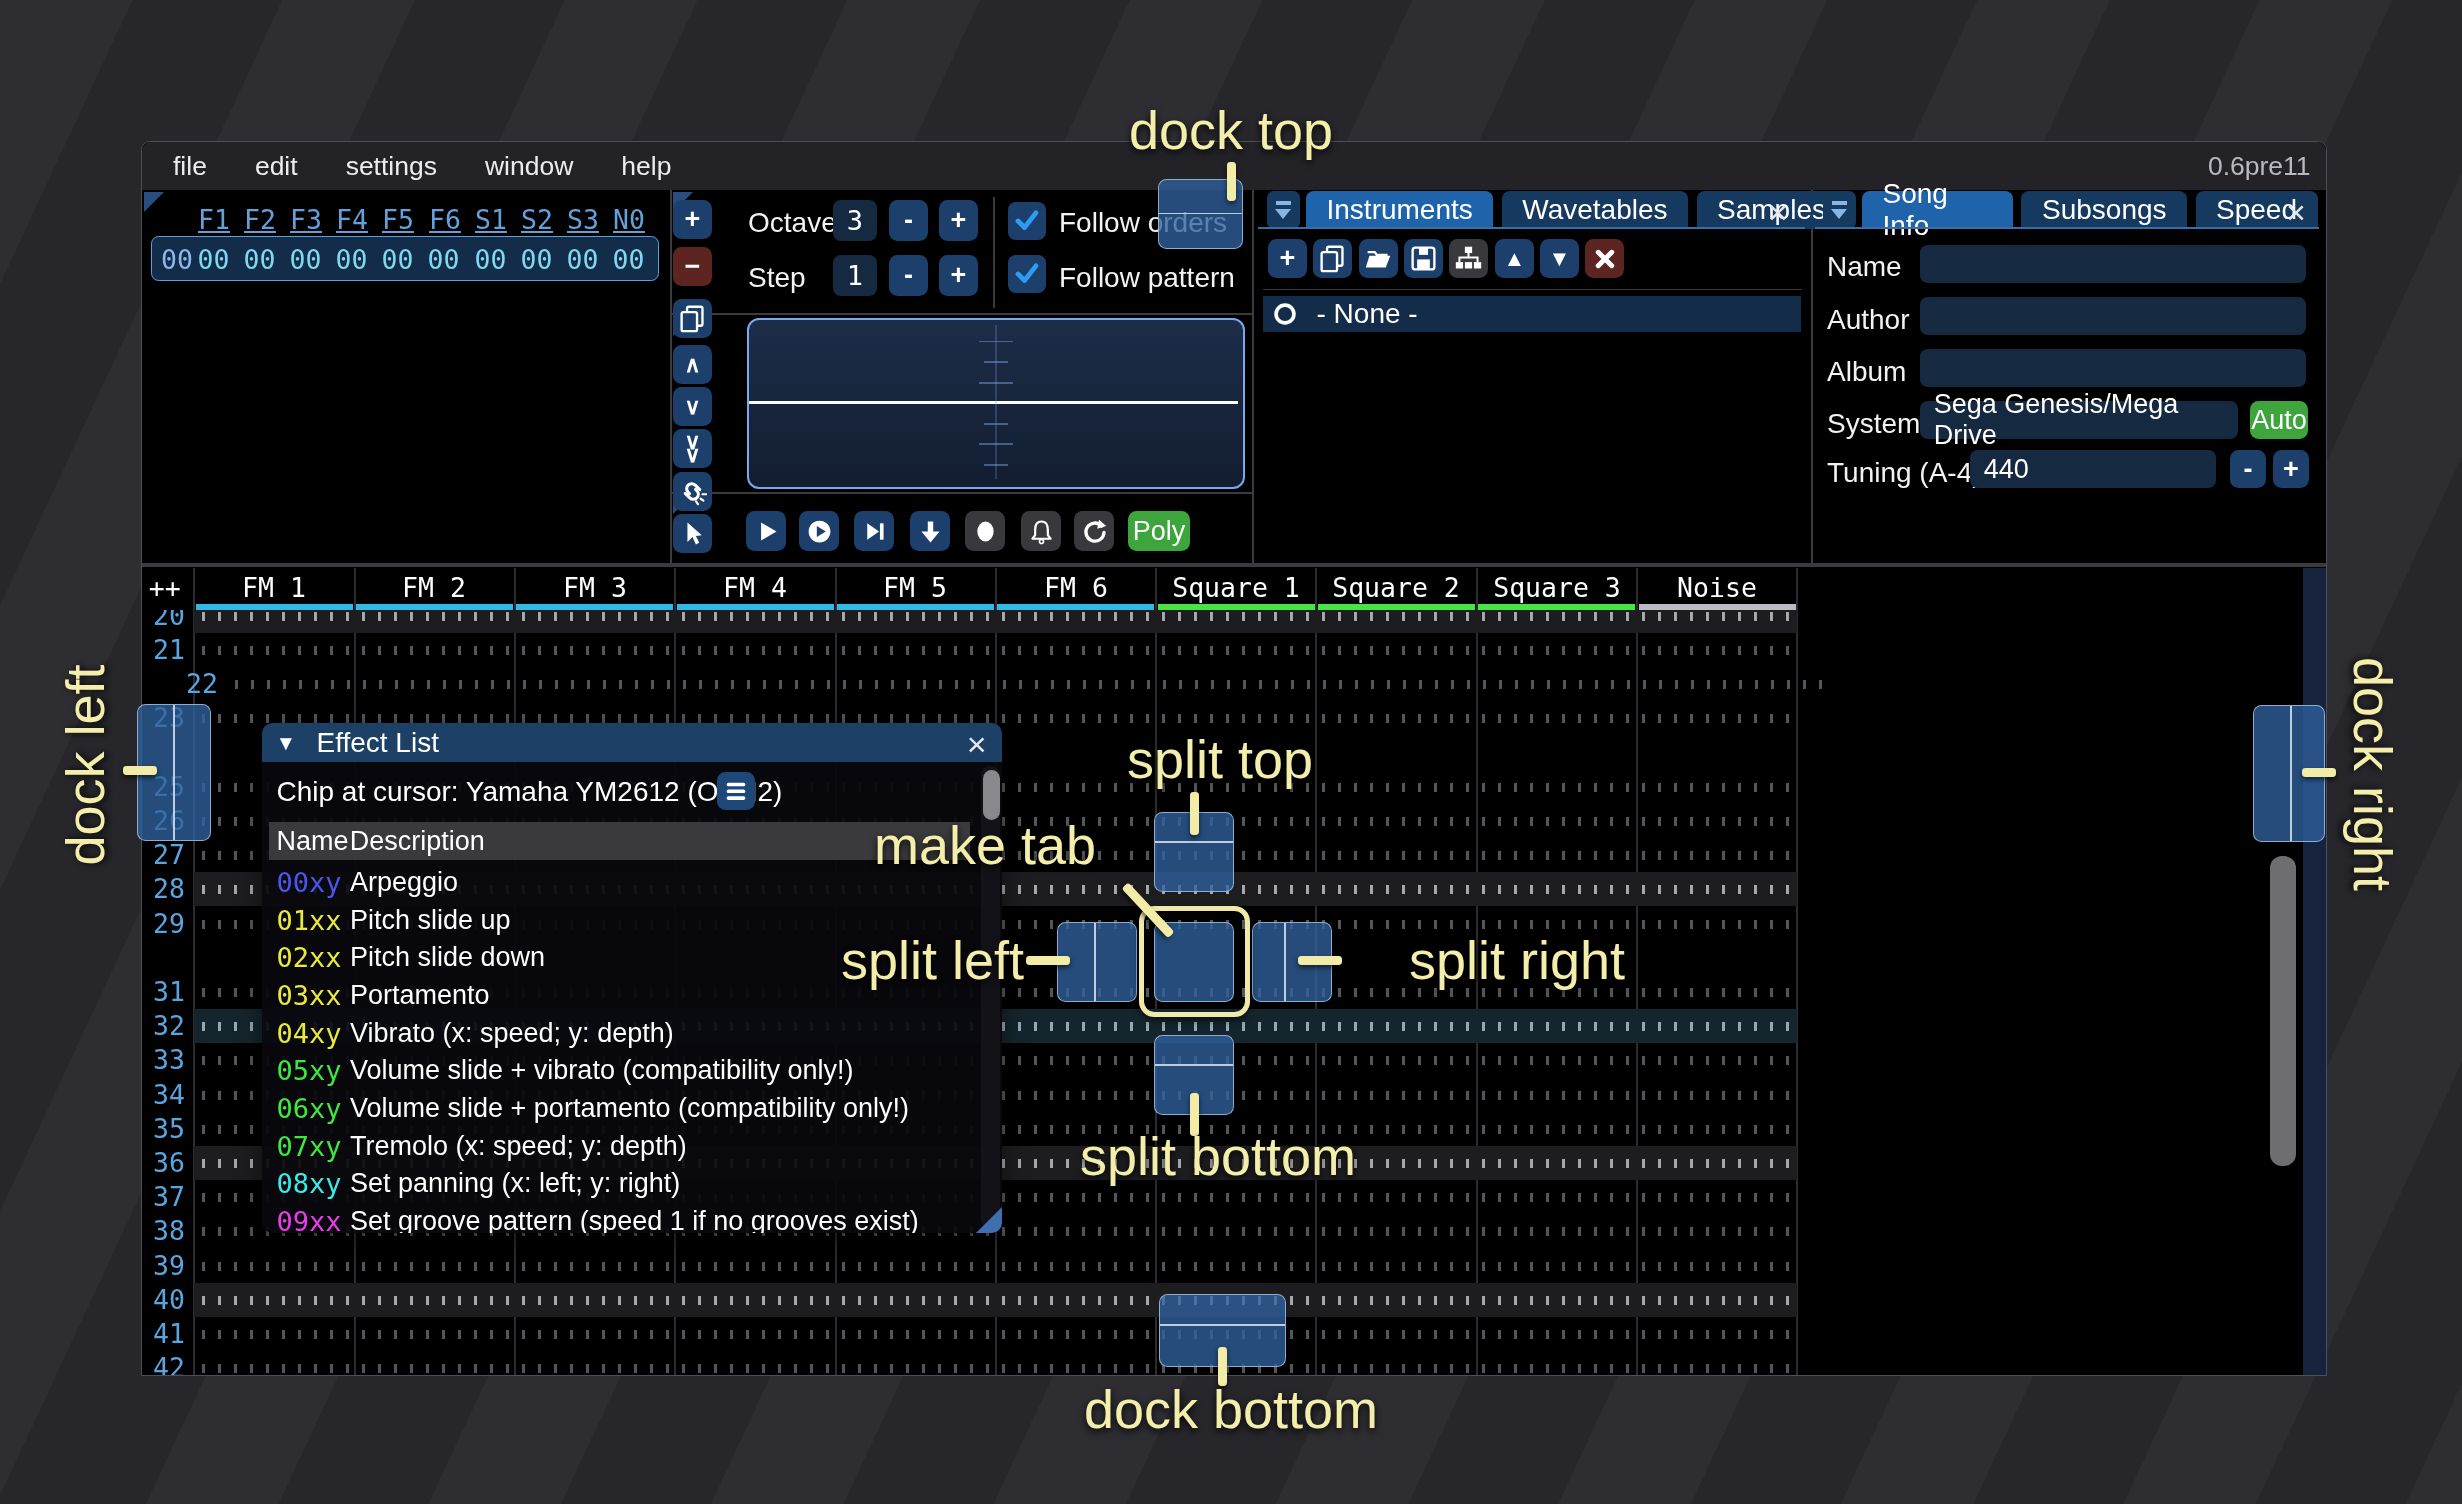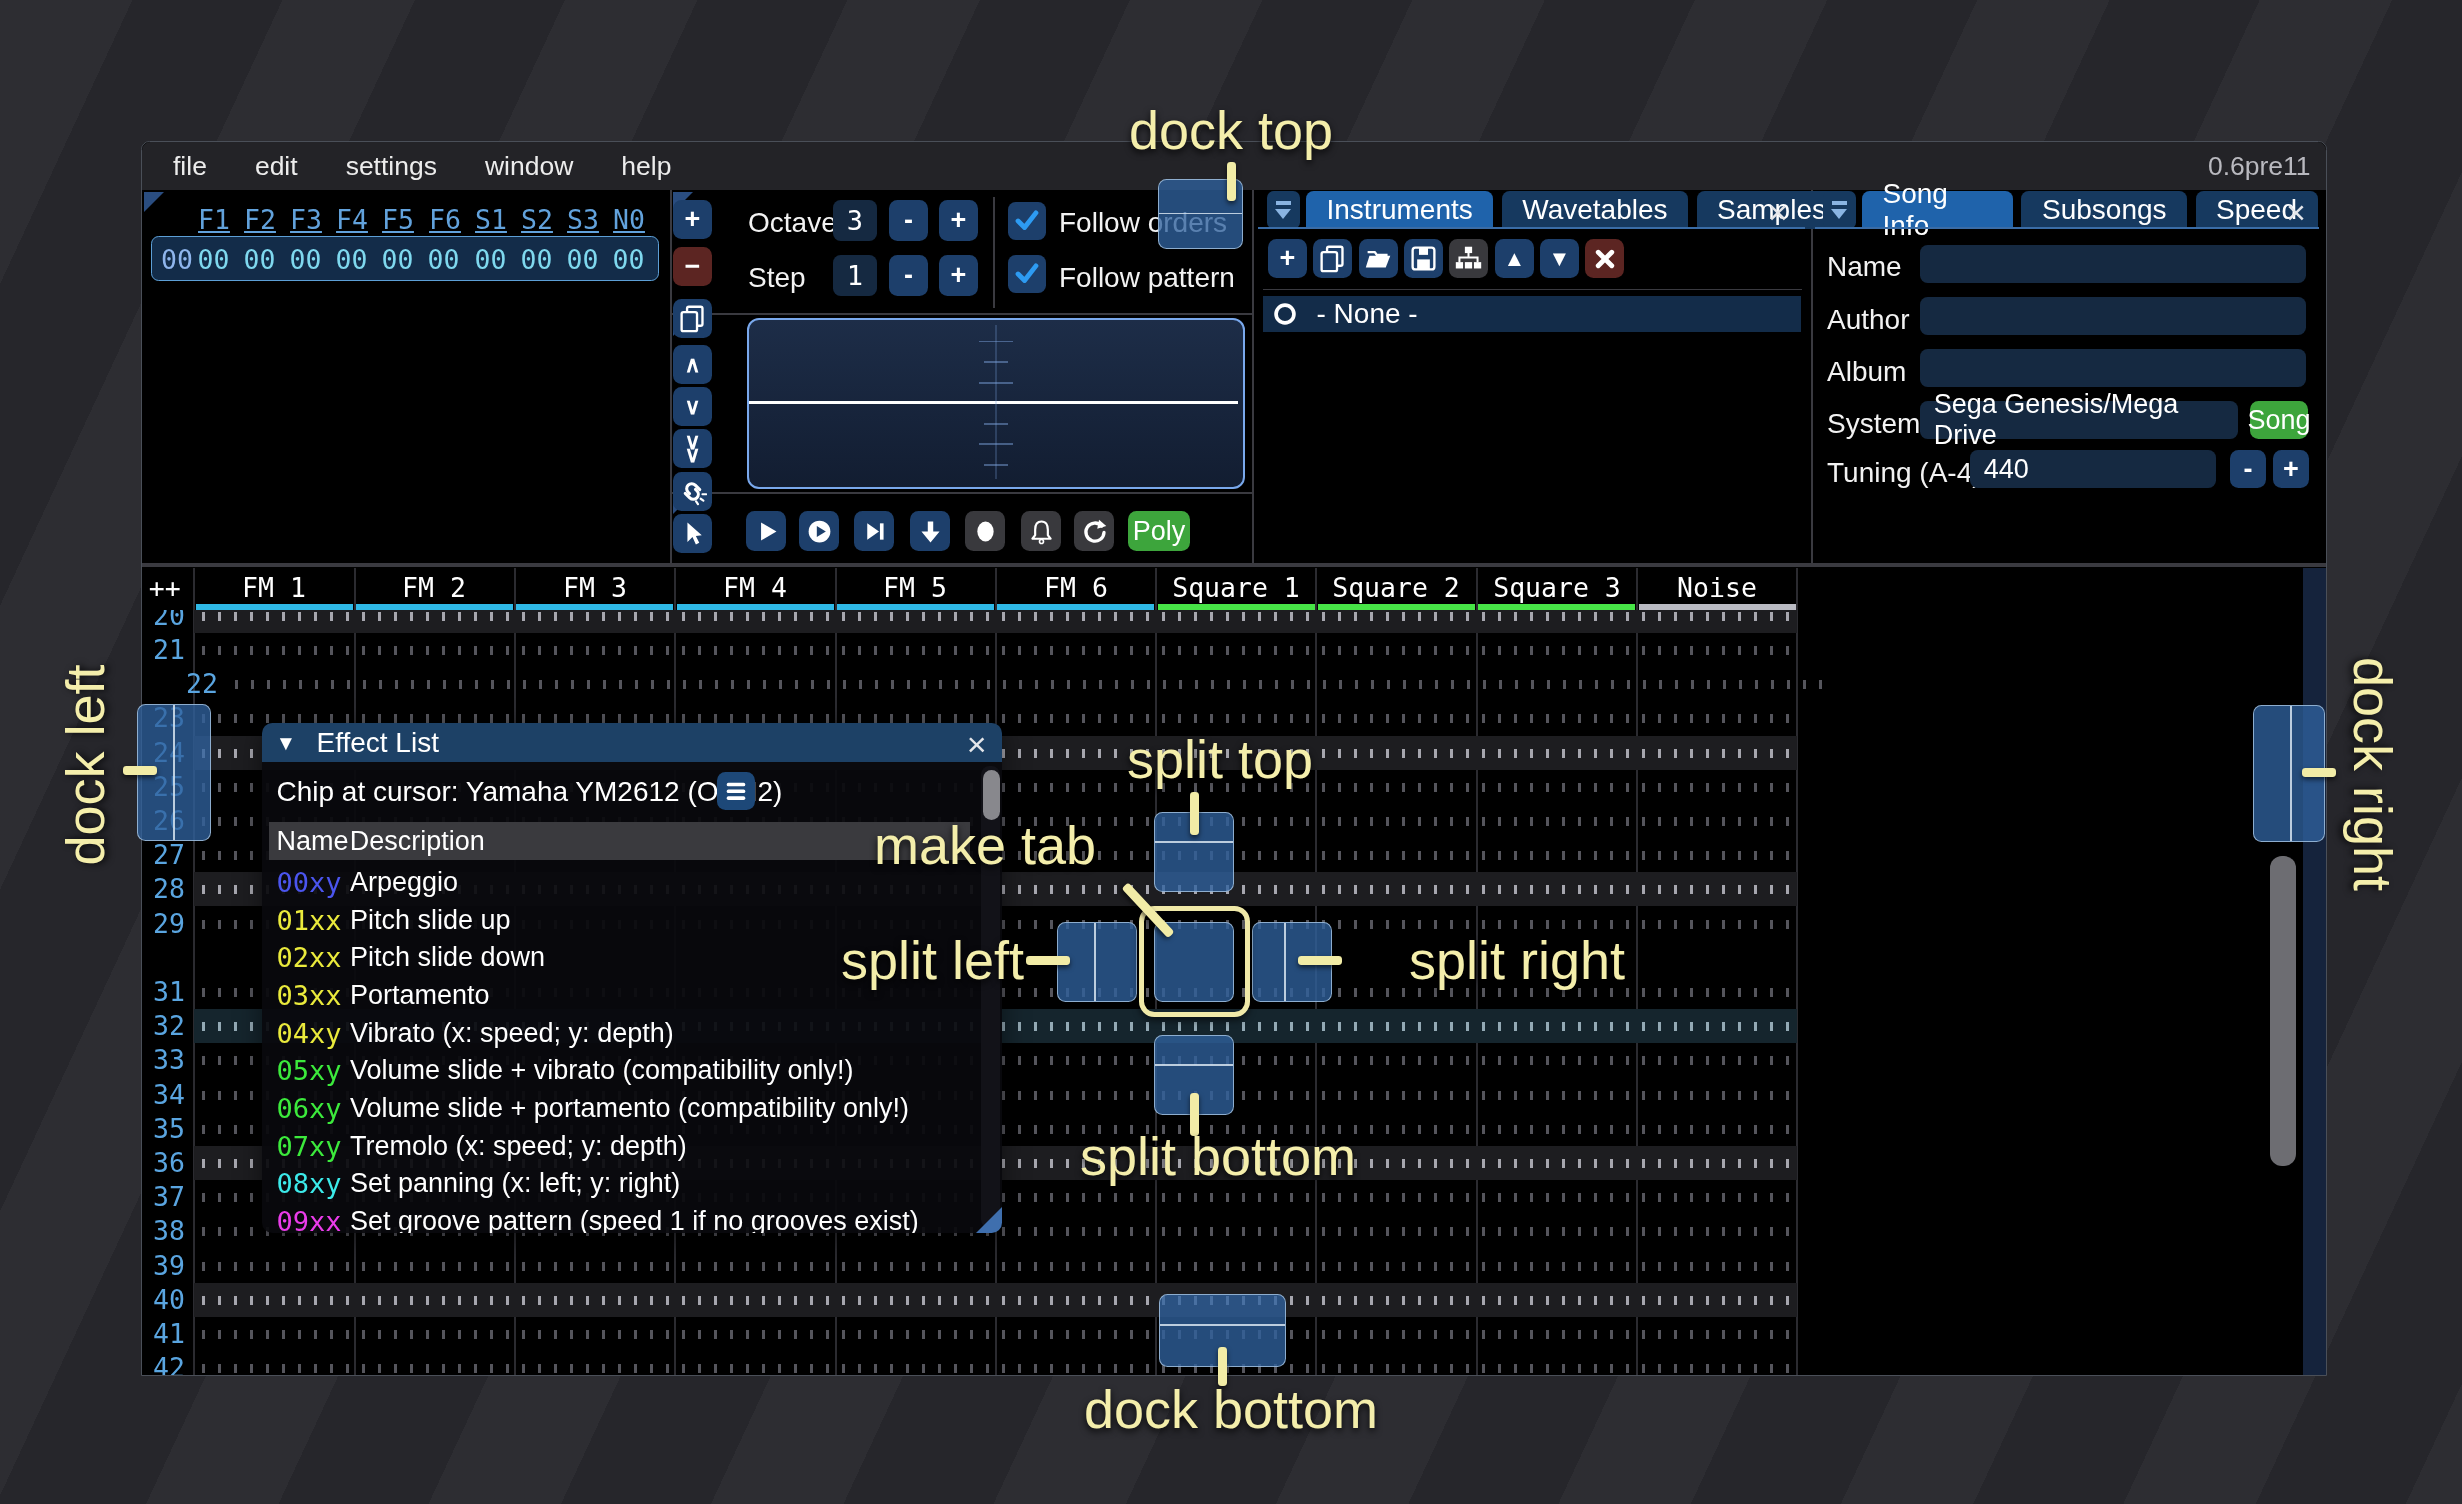--- a/index.html
+++ b/index.html
@@ -364,21 +364,21 @@
 
     <div class="lbl" style="left:1685px;top:109px;">Name</div>
     <div class="input" style="left:1778px;top:103px;width:386px;height:38px;"></div>
     <div class="lbl" style="left:1685px;top:162px;">Author</div>
     <div class="input" style="left:1778px;top:155px;width:386px;height:38px;"></div>
     <div class="lbl" style="left:1685px;top:214px;">Album</div>
     <div class="input" style="left:1778px;top:207px;width:386px;height:38px;"></div>
     <div class="lbl" style="left:1685px;top:266px;">System</div>
     <div class="input" style="left:1778px;top:259px;width:318px;height:38px;">Sega Genesis/Mega Drive</div>
     <div class="btn b-green" style="left:2108px;top:259px;width:58px;height:38px;">
-      <span style="color:#fff;font-size:27px;">Song</span>
+      <span style="color:#fff;font-size:27px;">Auto</span>
     </div>
     <div class="lbl" style="left:1685px;top:315px;">Tuning (A-4)</div>
     <div class="input" style="left:1828px;top:308px;width:246px;height:38px;">440</div>
     <div class="btn b-blue" style="left:2088px;top:308px;width:36px;height:38px;">
         <span class="glyph">-</span>
       </div>
     <div class="btn b-blue" style="left:2131px;top:308px;width:36px;height:38px;">
         <span class="glyph">+</span>
       </div>
 
@@ -432,25 +432,20 @@
         <div class="prow" style="top: 57px; margin-left: 33px;">
           <div class="stripe"></div>
           <div class="rownum">22</div>
           <div class="dots"></div>
         </div>
         <div class="prow" style="top: 91px;">
           <div class="stripe"></div>
           <div class="rownum">23</div>
           <div class="dots"></div>
         </div>
-        <div class="prow h1" style="top: 126px;">
-          <div class="stripe"></div>
-          <div class="rownum">24</div>
-          <div class="dots"></div>
-        </div>
         <div class="prow" style="top: 160px;">
           <div class="stripe"></div>
           <div class="rownum">25</div>
           <div class="dots"></div>
         </div>
         <div class="prow" style="top: 194px;">
           <div class="stripe"></div>
           <div class="rownum">26</div>
           <div class="dots"></div>
         </div>

